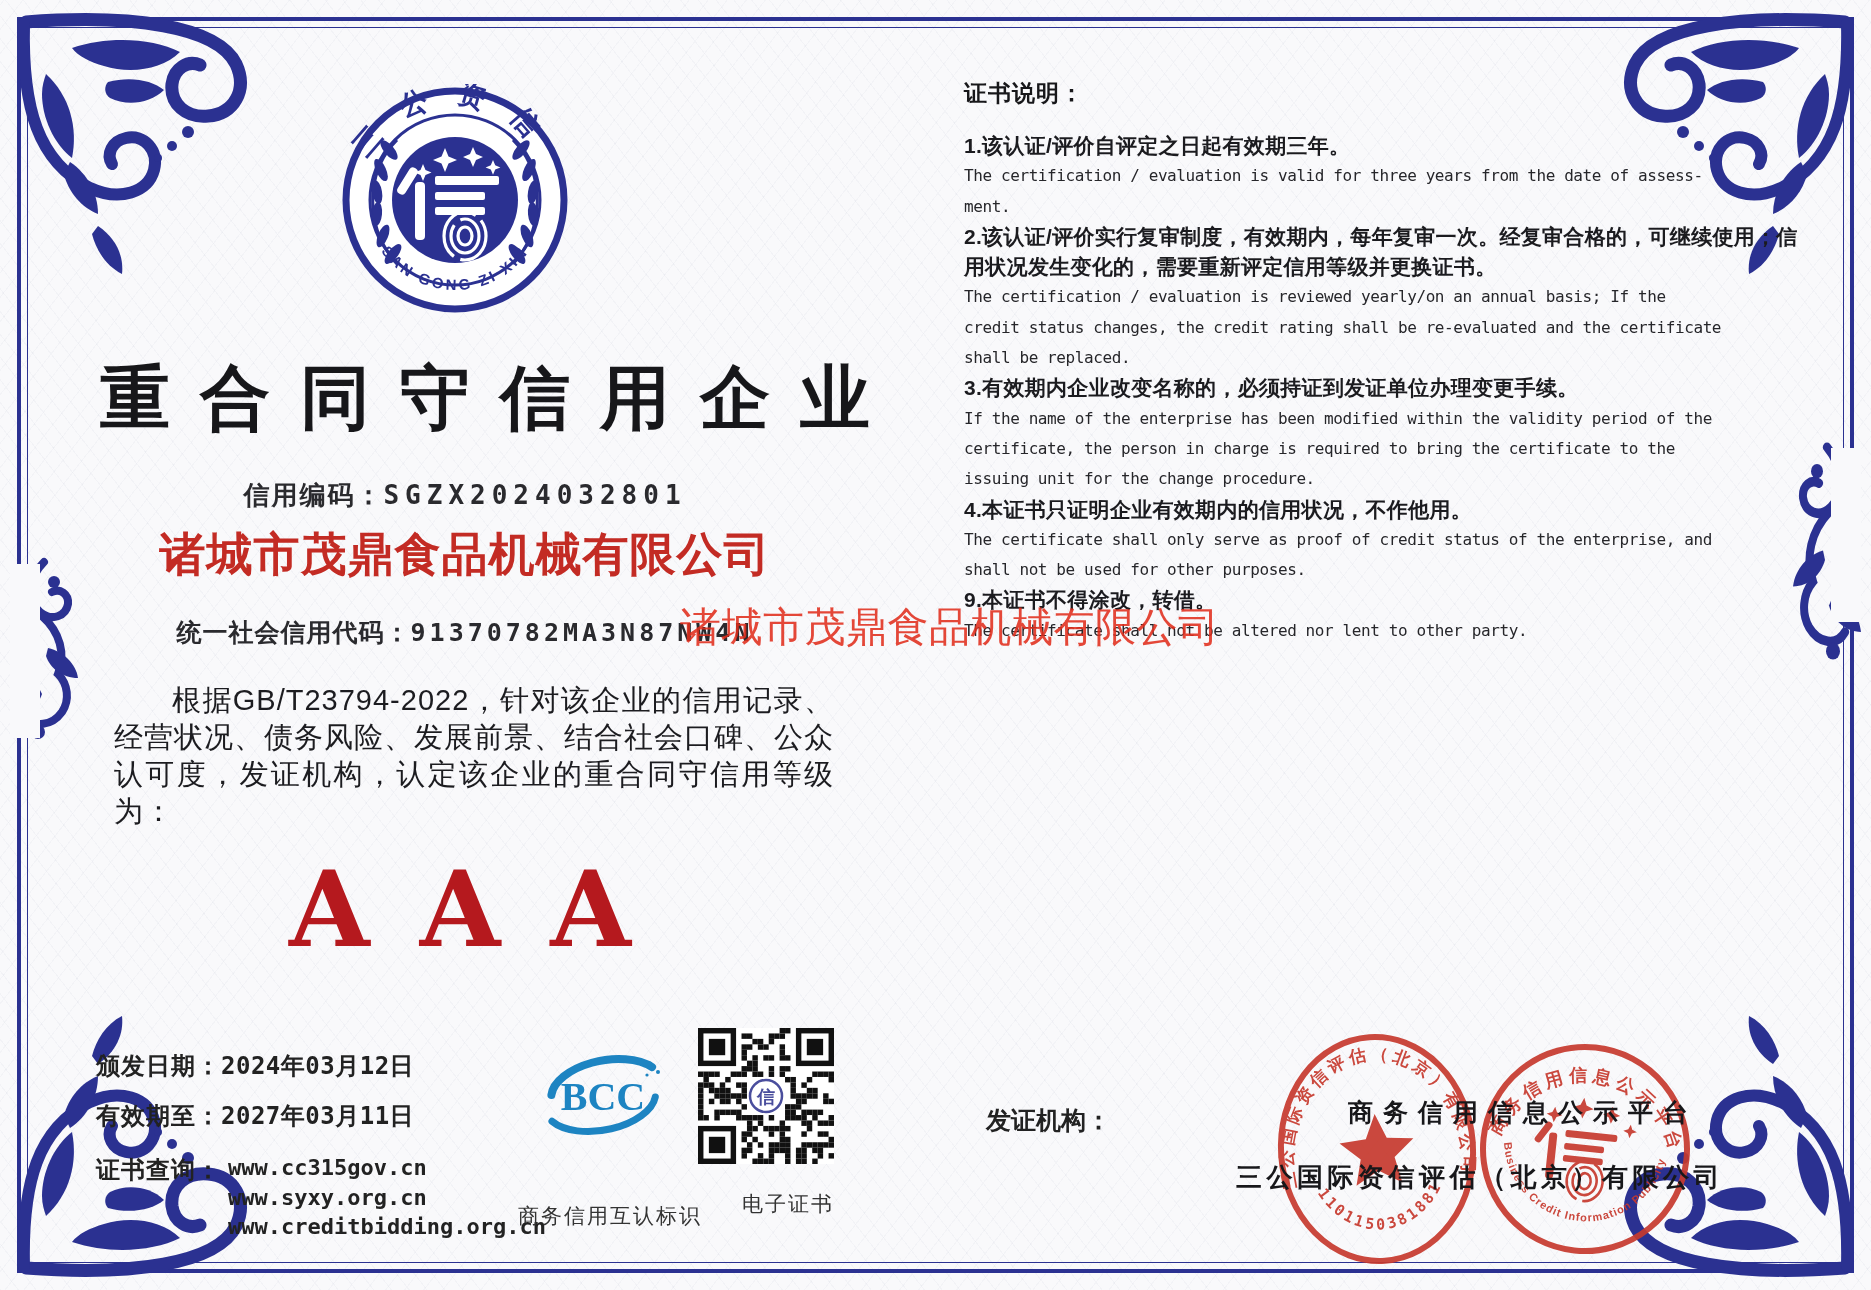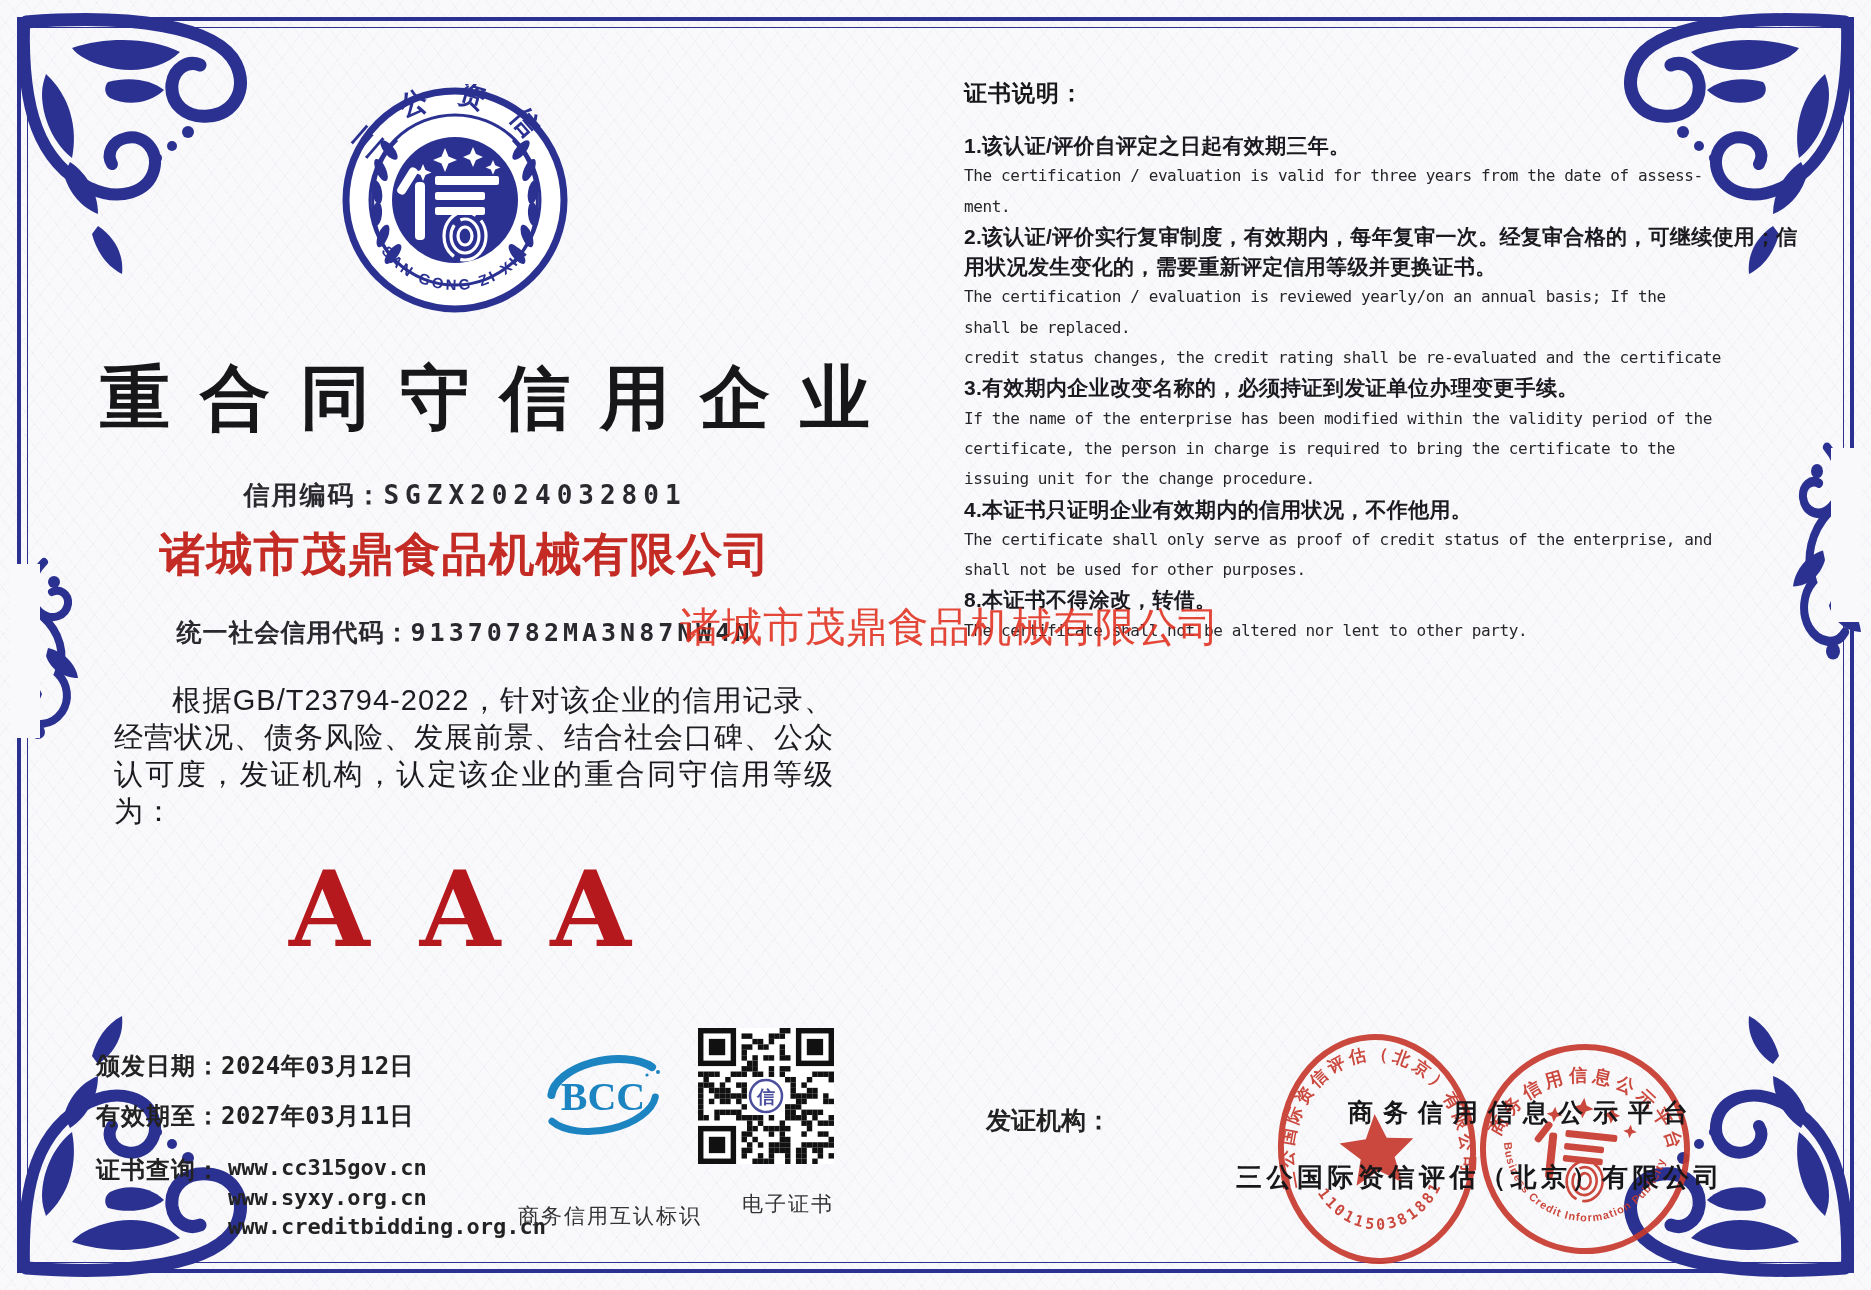--- a/index.html
+++ b/index.html
@@ -446,30 +446,30 @@
   <div class="watermark">诸城市茂鼎食品机械有限公司</div>
 
   <div class="notes">
     <p class="notes-heading">证书说明：</p>
     <div class="note-line zh">1.该认证/评价自评定之日起有效期三年。</div>
     <div class="note-line en">The certification / evaluation is valid for three years from the date of assess-</div>
     <div class="note-line en">ment.</div>
     <div class="note-line zh">2.该认证/评价实行复审制度，有效期内，每年复审一次。经复审合格的，可继续使用；信</div>
     <div class="note-line zh">用状况发生变化的，需要重新评定信用等级并更换证书。</div>
     <div class="note-line en">The certification / evaluation is reviewed yearly/on an annual basis; If the</div>
+    <div class="note-line en">credit status changes, the credit rating shall be re-evaluated and the certificate</div>
     <div class="note-line en">shall be replaced.</div>
-    <div class="note-line en">credit status changes, the credit rating shall be re-evaluated and the certificate</div>
     <div class="note-line zh">3.有效期内企业改变名称的，必须持证到发证单位办理变更手续。</div>
     <div class="note-line en">If the name of the enterprise has been modified within the validity period of the</div>
     <div class="note-line en">certificate, the person in charge is required to bring the certificate to the</div>
     <div class="note-line en">issuing unit for the change procedure.</div>
     <div class="note-line zh">4.本证书只证明企业有效期内的信用状况，不作他用。</div>
     <div class="note-line en">The certificate shall only serve as proof of credit status of the enterprise, and</div>
     <div class="note-line en">shall not be used for other purposes.</div>
-    <div class="note-line zh">8.本证书不得涂改，转借。</div>
+    <div class="note-line zh">9.本证书不得涂改，转借。</div>
     <div class="note-line en">The certificate shall not be altered nor lent to other party.</div>
   </div>
 
   <div class="issuer-label">发证机构：</div>
   <div class="issuer-platform">商务信用信息公示平台</div>
   <div class="issuer-company">三公国际资信评估（北京）有限公司</div>
 
   <div class="seal left">
     <svg width="206" height="238" viewBox="0 0 206 238">
       <ellipse cx="103" cy="119" rx="96" ry="112" fill="none" stroke="#c73a2e" stroke-width="6"></ellipse>

